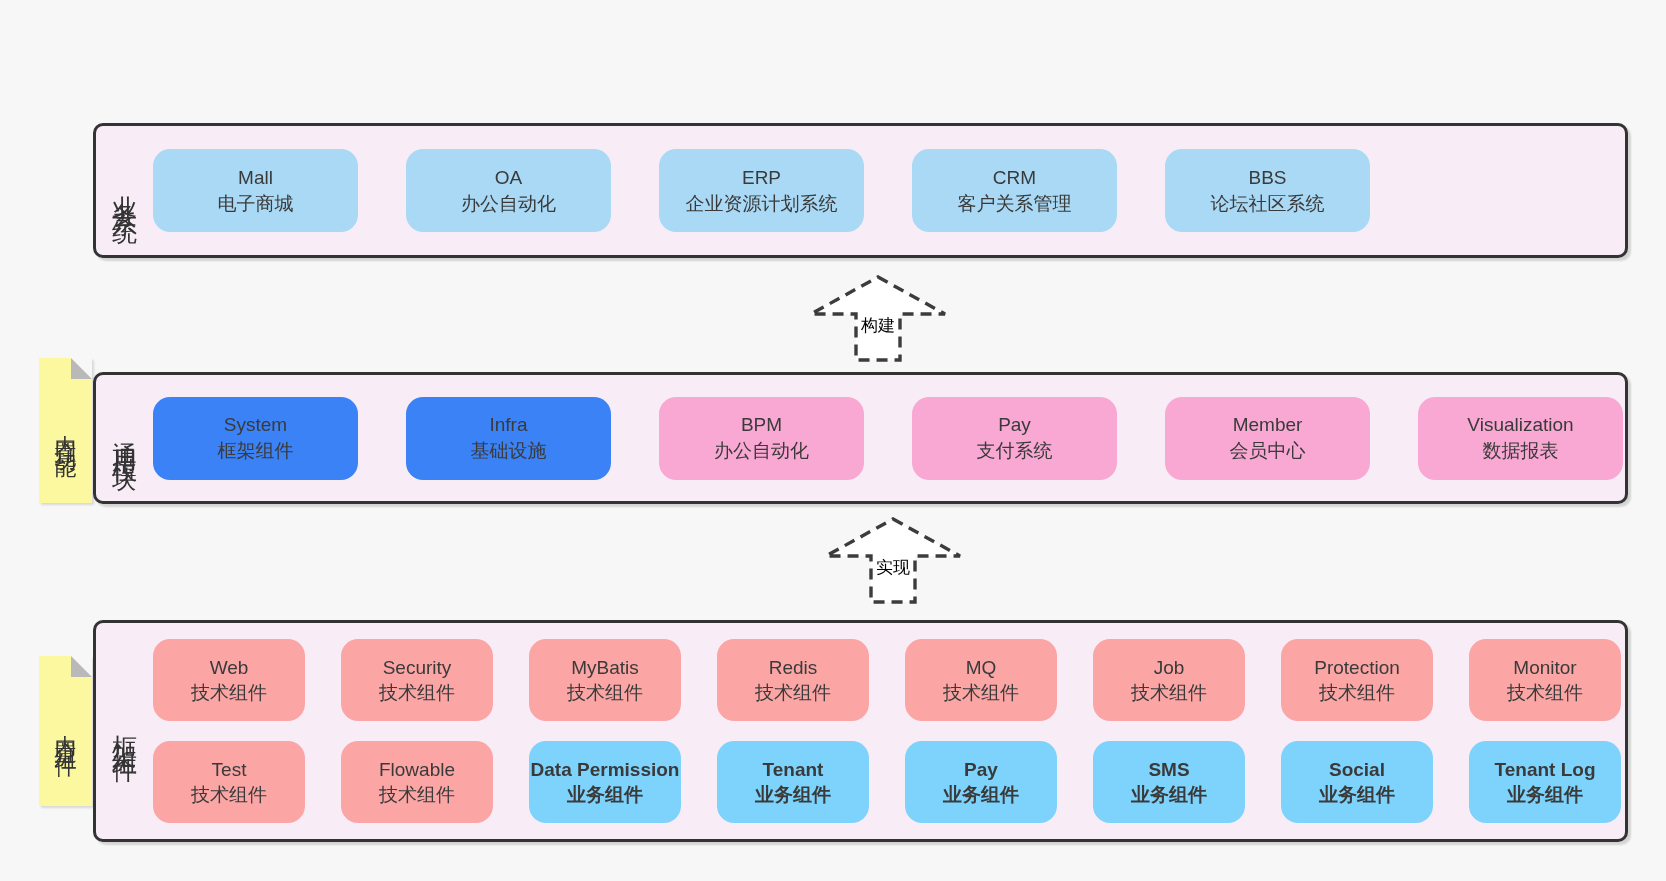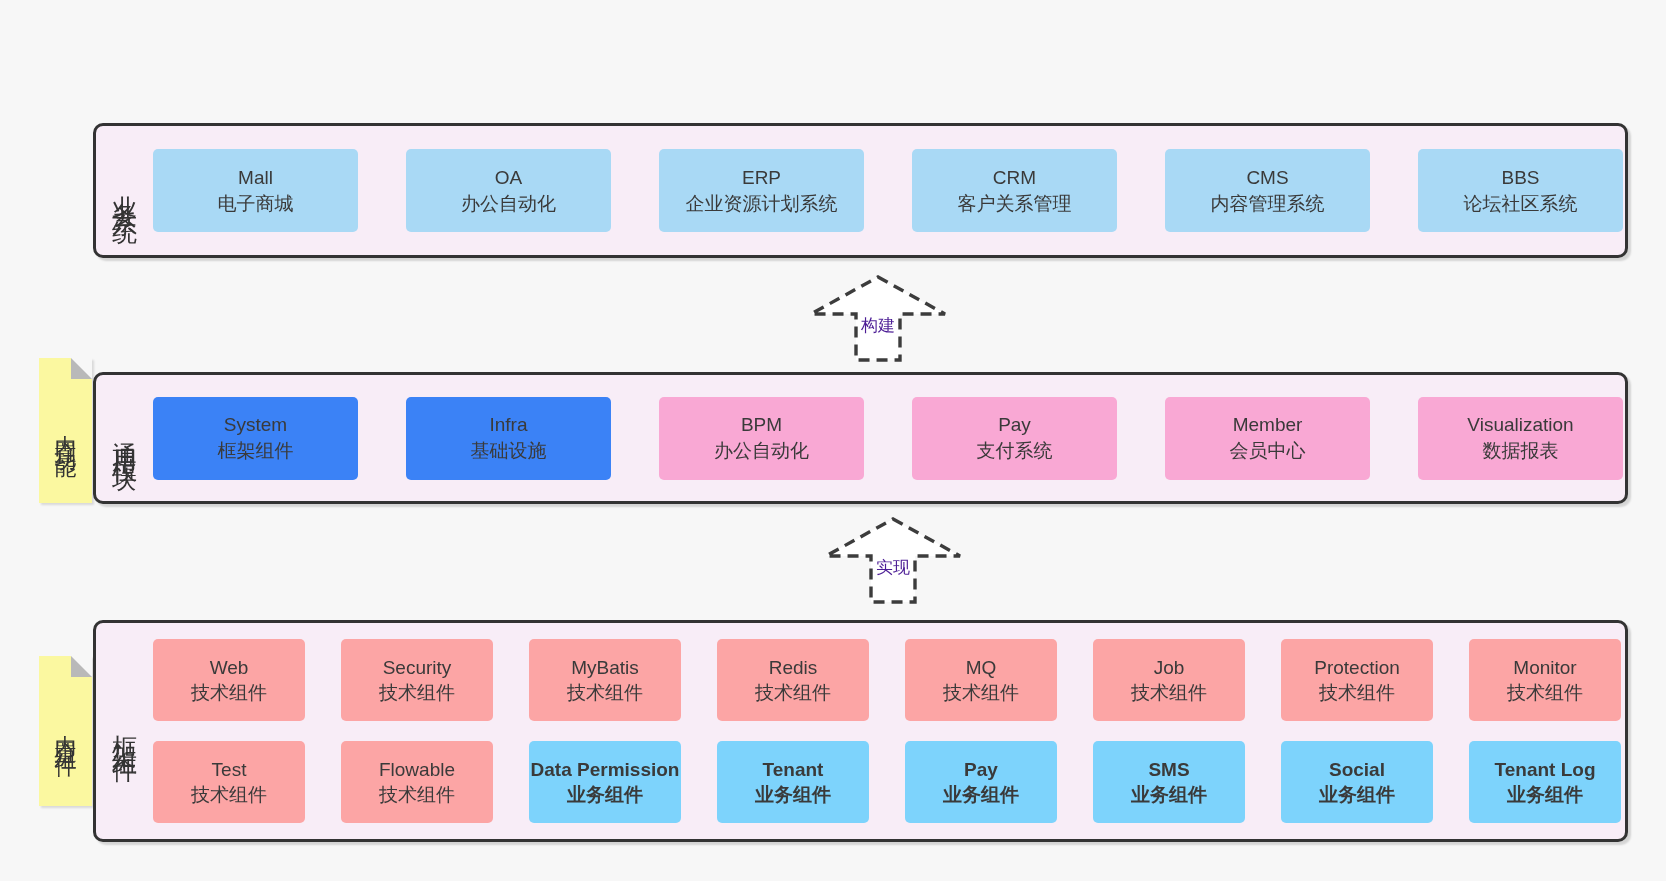--- a/index.html
+++ b/index.html
@@ -21,21 +21,21 @@
   .band-framework { top:620px; height:222px; }
 
   .v-label-wrap { flex:0 0 57px; align-self:stretch; display:flex; align-items:center; justify-content:center; }
   .v-label {
     writing-mode:vertical-rl; text-orientation:upright;
     font-size:25px; letter-spacing:8px; color:#333333; line-height:1;
   }
 
   .boxes { display:flex; gap:48px; align-items:center; }
   .box {
-    width:205px; height:83px; border-radius:5px;
+    width:205px; height:83px; border-radius:17px;
     display:flex; flex-direction:column; justify-content:center; align-items:center;
     text-align:center; font-size:19px; line-height:26px; color:#3a3a3a;
   }
   .box.blue   { background:#a9d9f5; }
   .box.red    { background:#3b82f6; }
   .box.pink   { background:#f9a8d4; }
   .box.gdark  { background:#fca5a5; }
   .box.glight { background:#7dd3fc;font-weight:bold; }
 
   .band-framework .rows { display:flex; flex-direction:column; gap:20px; }
@@ -55,21 +55,21 @@
   }
   .note-mid    { left:39px; top:358px; height:145px; }
   .note-bottom { left:39px; top:656px; height:150px; }
   .note .v-label { font-size:22px; letter-spacing:7px; }
 
   
   .arrow { position:absolute; width:140px; height:90px; }
   .arrow svg { position:absolute; left:0; top:0; }
   .arrow-label {
     position:absolute; left:50%; top:40px; transform:translateX(-50%);
-    font-size:17px; color:#4c1d95; white-space:nowrap;
+    font-size:17px; color:#000000; white-space:nowrap;
   }
   .arrow-build     { left:808px; top:274px; }
   .arrow-implement { left:823px; top:516px; }
 </style>
 </head>
 <body>
 
 <div class="canvas">
 
   <section class="band band-business">
@@ -87,24 +87,20 @@
       </div>
       <div class="box blue">
         <div>ERP</div>
         <div>企业资源计划系统</div>
       </div>
       <div class="box blue">
         <div>CRM</div>
         <div>客户关系管理</div>
       </div>
       <div class="box blue">
-        <div>CMS</div>
-        <div>内容管理系统</div>
-      </div>
-      <div class="box blue">
         <div>BBS</div>
         <div>论坛社区系统</div>
       </div>
     </div>
   </section>
 
   <div class="arrow arrow-build">
     <svg width="140" height="90" viewBox="0 0 140 90">
       <polygon points="70,3 137,40 92,40 92,86 48,86 48,40 3,40" fill="#ffffff" stroke="#3c3c3c" stroke-width="3.4" stroke-dasharray="11 7"></polygon>
     </svg>

